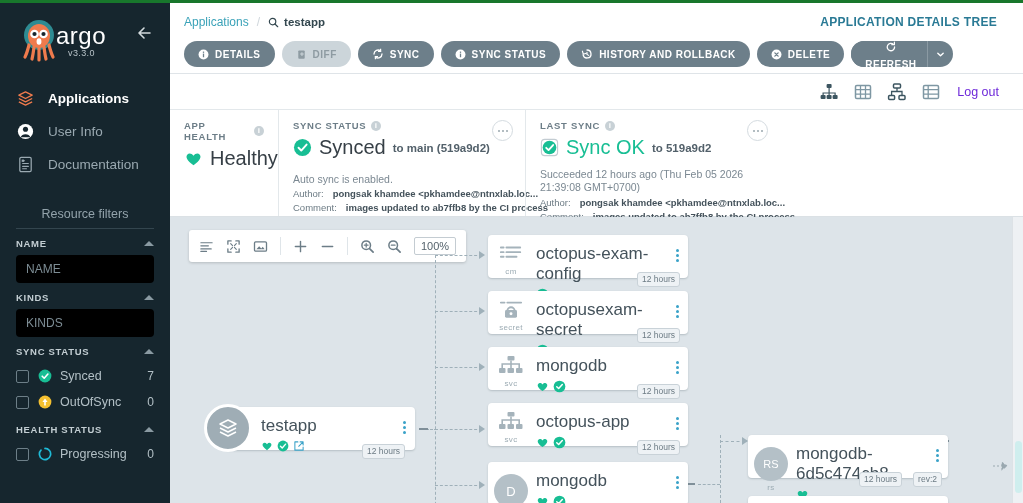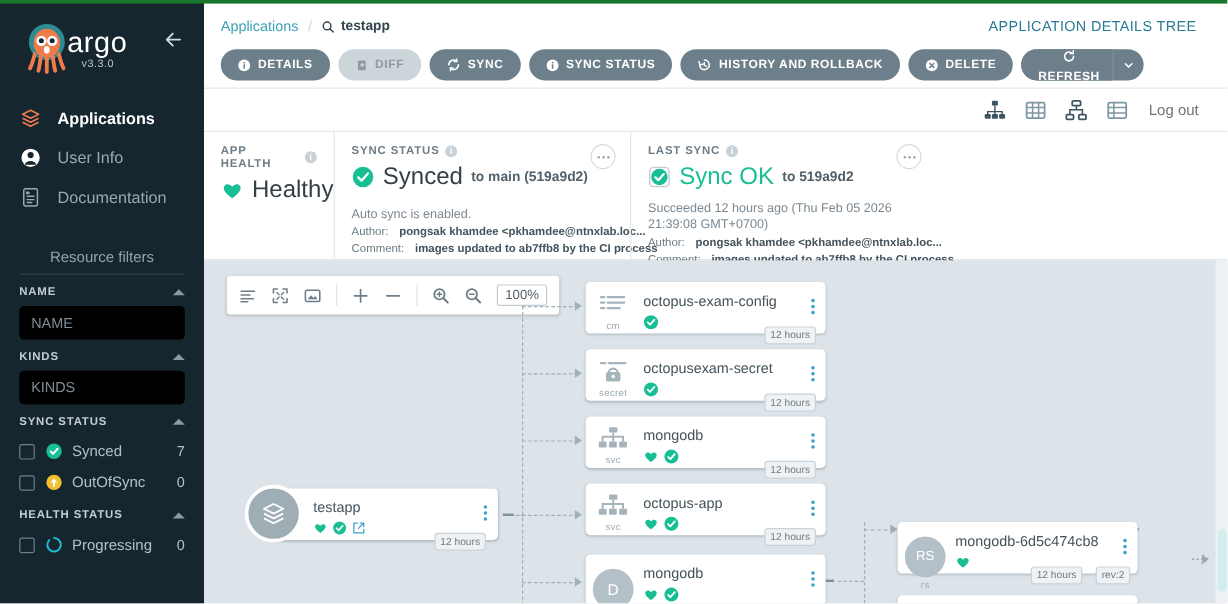--- a/index.html
+++ b/index.html
@@ -86,21 +86,21 @@
   .header {
     position: absolute; left: 170px; top: 3px; width: 853px; height: 71px;
     background: #fff; border-bottom: 1px solid #dfe4e8;
   }
   .breadcrumb { position: absolute; left: 14px; top: 12px; display: flex; align-items: center; font-size: 12px; }
   .bc-link { color: #3aa2b8; cursor: pointer; }
   .bc-sep { color: #cfd6db; margin: 0 8px; }
   .bc-current { color: #33474f; display: flex; align-items: center; gap: 5px; font-weight: bold; font-size: 11.5px;}
   .page-link {
     position: absolute; right: 26px; top: 12px;
-    color: #2a7a95; font-size: 12px; font-weight: normal; letter-spacing: .3px; cursor: pointer;
+    color: #2a7a95; font-size: 12px; font-weight: bold; letter-spacing: .3px; cursor: pointer;
   }
   .toolbar { position: absolute; left: 14px; top: 38px; display: flex; align-items: flex-end; gap: 7px; }
   .tbtn {
     display: flex; align-items: center; gap: 6px;
     height: 26px; padding: 0 14px; border-radius: 13px;
     background: #6d7f8a; color: #fff;
     font-size: 10px; font-weight: bold; letter-spacing: .5px;
     cursor: pointer; white-space: nowrap;
   }
   .tbtn.disabled { background: #ccd5da; color: #8e9ba2; }
@@ -113,21 +113,21 @@
     cursor: pointer;
   }
 
   
   .viewbar {
     position: absolute; left: 170px; top: 74px; width: 853px; height: 36px;
     background: #fff; border-bottom: 1px solid #e3e8eb;
     display: flex; align-items: center; justify-content: flex-end; padding-right: 24px; gap: 14px;
   }
   .vb-ico { cursor: pointer; display: flex; align-items: center; }
-  .logout { color: #737373; font-size: 12.5px; cursor: pointer; margin-left: 2px; }
+  .logout { color: #6d28d9; font-size: 12.5px; cursor: pointer; margin-left: 2px; }
 
   
   .status-strip {
     position: absolute; left: 170px; top: 110px; width: 853px; height: 107px;
     background: #fff; border-bottom: 1px solid #dbe1e5;
     display: flex;
   }
   .scard { position: relative; padding: 10px 14px 0 14px; height: 100%; }
   .scard + .scard { border-left: 1px solid #e3e8eb; }
   .sc-h { display: flex; align-items: center; gap: 5px;
@@ -173,21 +173,21 @@
     position: absolute; background: #fff; border-radius: 4px;
     box-shadow: 0 1px 2px rgba(40,60,70,.22);
     display: flex; align-items: flex-start;
   }
   .node-ico {
     width: 46px; min-width: 46px; display: flex; flex-direction: column;
     align-items: center; justify-content: center; padding-top: 8px; color: #a5b3bb;
   }
   .node-kind { font-size: 8px; color: #9dacb4; margin-top: 2px; letter-spacing: .3px; }
   .node-body { flex: 1; padding: 9px 0 0 2px; }
-  .node-title { font-size: 12px; color: #44525b; }
+  .node-title { font-size: 17px; color: #44525b; }
   .node-badges { display: flex; align-items: center; gap: 4px; margin-top: 4px; }
   .node-menu {
     width: 22px; display: flex; flex-direction: column; align-items: center;
     justify-content: center; gap: 2px; padding-top: 14px; cursor: pointer;
   }
   .node-menu i { width: 3px; height: 3px; border-radius: 50%; background: #3aa2c8; display: block; }
   .pill {
     position: absolute; bottom: -9px; background: #eef2f5;
     border: 1px solid #c9d2d8; border-radius: 3px;
     font-size: 8.5px; color: #6c7b84; padding: 1px 4px; line-height: 11px;

